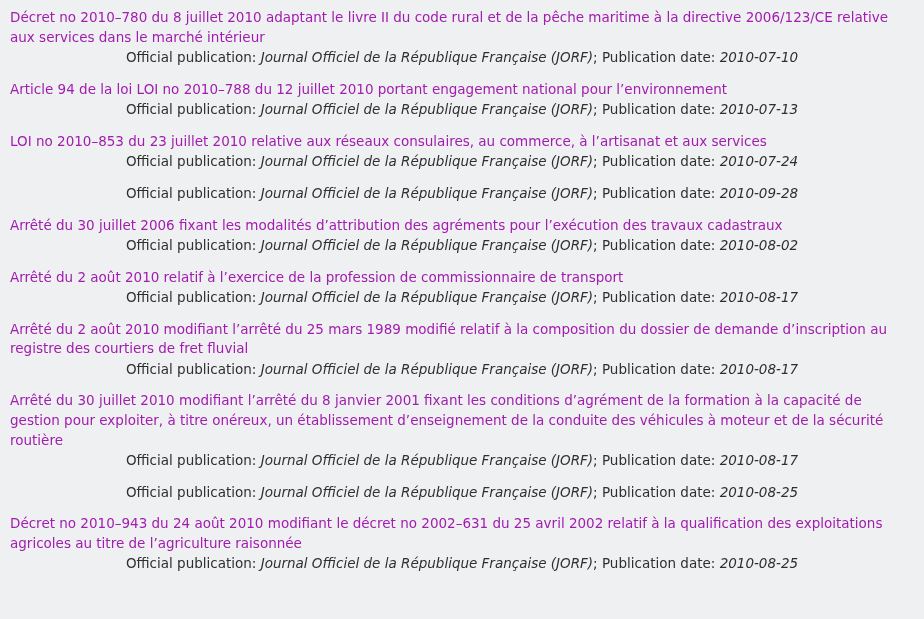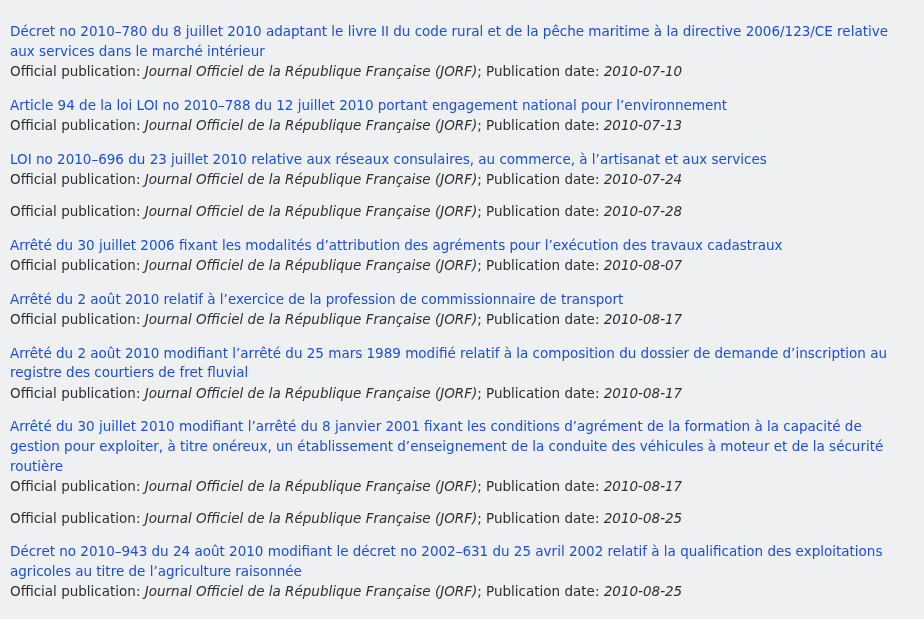--- a/index.html
+++ b/index.html
@@ -18,29 +18,30 @@
     padding: 8px 10px 6px 10px;
     box-sizing: border-box;
   }
   .result-entry {
     margin: 0 0 12px 0;
   }
   .result-entry:last-child {
     margin-bottom: 0;
   }
   .result-title {
-    color: #1d4ed8;
+    color: #a21caf;
     line-height: 1.45;
-    margin: 14px 0 1px 0;
+    margin: 0 0 1px 0;
     cursor: pointer;
   }
   .result-meta {
     color: #2f2f2f;
     line-height: 1.45;
     margin: 0;
+    text-align: center;
   }
   .meta-label {
     font-style: normal;
   }
   .meta-publication {
     font-style: italic;
   }
   .meta-date {
     font-style: italic;
   }
@@ -63,45 +64,45 @@
     <div class="result-title">Article 94 de la loi LOI no 2010–788 du 12 juillet 2010 portant engagement national pour l’environnement</div>
     <div class="result-meta">
       <span class="meta-label">Official publication:</span>
       <span class="meta-publication">Journal Officiel de la République Française (JORF)</span><span class="meta-label">;</span>
       <span class="meta-label">Publication date:</span>
       <span class="meta-date">2010-07-13</span>
     </div>
   </div>
 
   <div class="result-entry">
-    <div class="result-title">LOI no 2010–696 du 23 juillet 2010 relative aux réseaux consulaires, au commerce, à l’artisanat et aux services</div>
+    <div class="result-title">LOI no 2010–853 du 23 juillet 2010 relative aux réseaux consulaires, au commerce, à l’artisanat et aux services</div>
     <div class="result-meta">
       <span class="meta-label">Official publication:</span>
       <span class="meta-publication">Journal Officiel de la République Française (JORF)</span><span class="meta-label">;</span>
       <span class="meta-label">Publication date:</span>
       <span class="meta-date">2010-07-24</span>
     </div>
   </div>
 
   <div class="result-entry">
     <div class="result-meta">
       <span class="meta-label">Official publication:</span>
       <span class="meta-publication">Journal Officiel de la République Française (JORF)</span><span class="meta-label">;</span>
       <span class="meta-label">Publication date:</span>
-      <span class="meta-date">2010-07-28</span>
+      <span class="meta-date">2010-09-28</span>
     </div>
   </div>
 
   <div class="result-entry">
     <div class="result-title">Arrêté du 30 juillet 2006 fixant les modalités d’attribution des agréments pour l’exécution des travaux cadastraux</div>
     <div class="result-meta">
       <span class="meta-label">Official publication:</span>
       <span class="meta-publication">Journal Officiel de la République Française (JORF)</span><span class="meta-label">;</span>
       <span class="meta-label">Publication date:</span>
-      <span class="meta-date">2010-08-07</span>
+      <span class="meta-date">2010-08-02</span>
     </div>
   </div>
 
   <div class="result-entry">
     <div class="result-title">Arrêté du 2 août 2010 relatif à l’exercice de la profession de commissionnaire de transport</div>
     <div class="result-meta">
       <span class="meta-label">Official publication:</span>
       <span class="meta-publication">Journal Officiel de la République Française (JORF)</span><span class="meta-label">;</span>
       <span class="meta-label">Publication date:</span>
       <span class="meta-date">2010-08-17</span>

